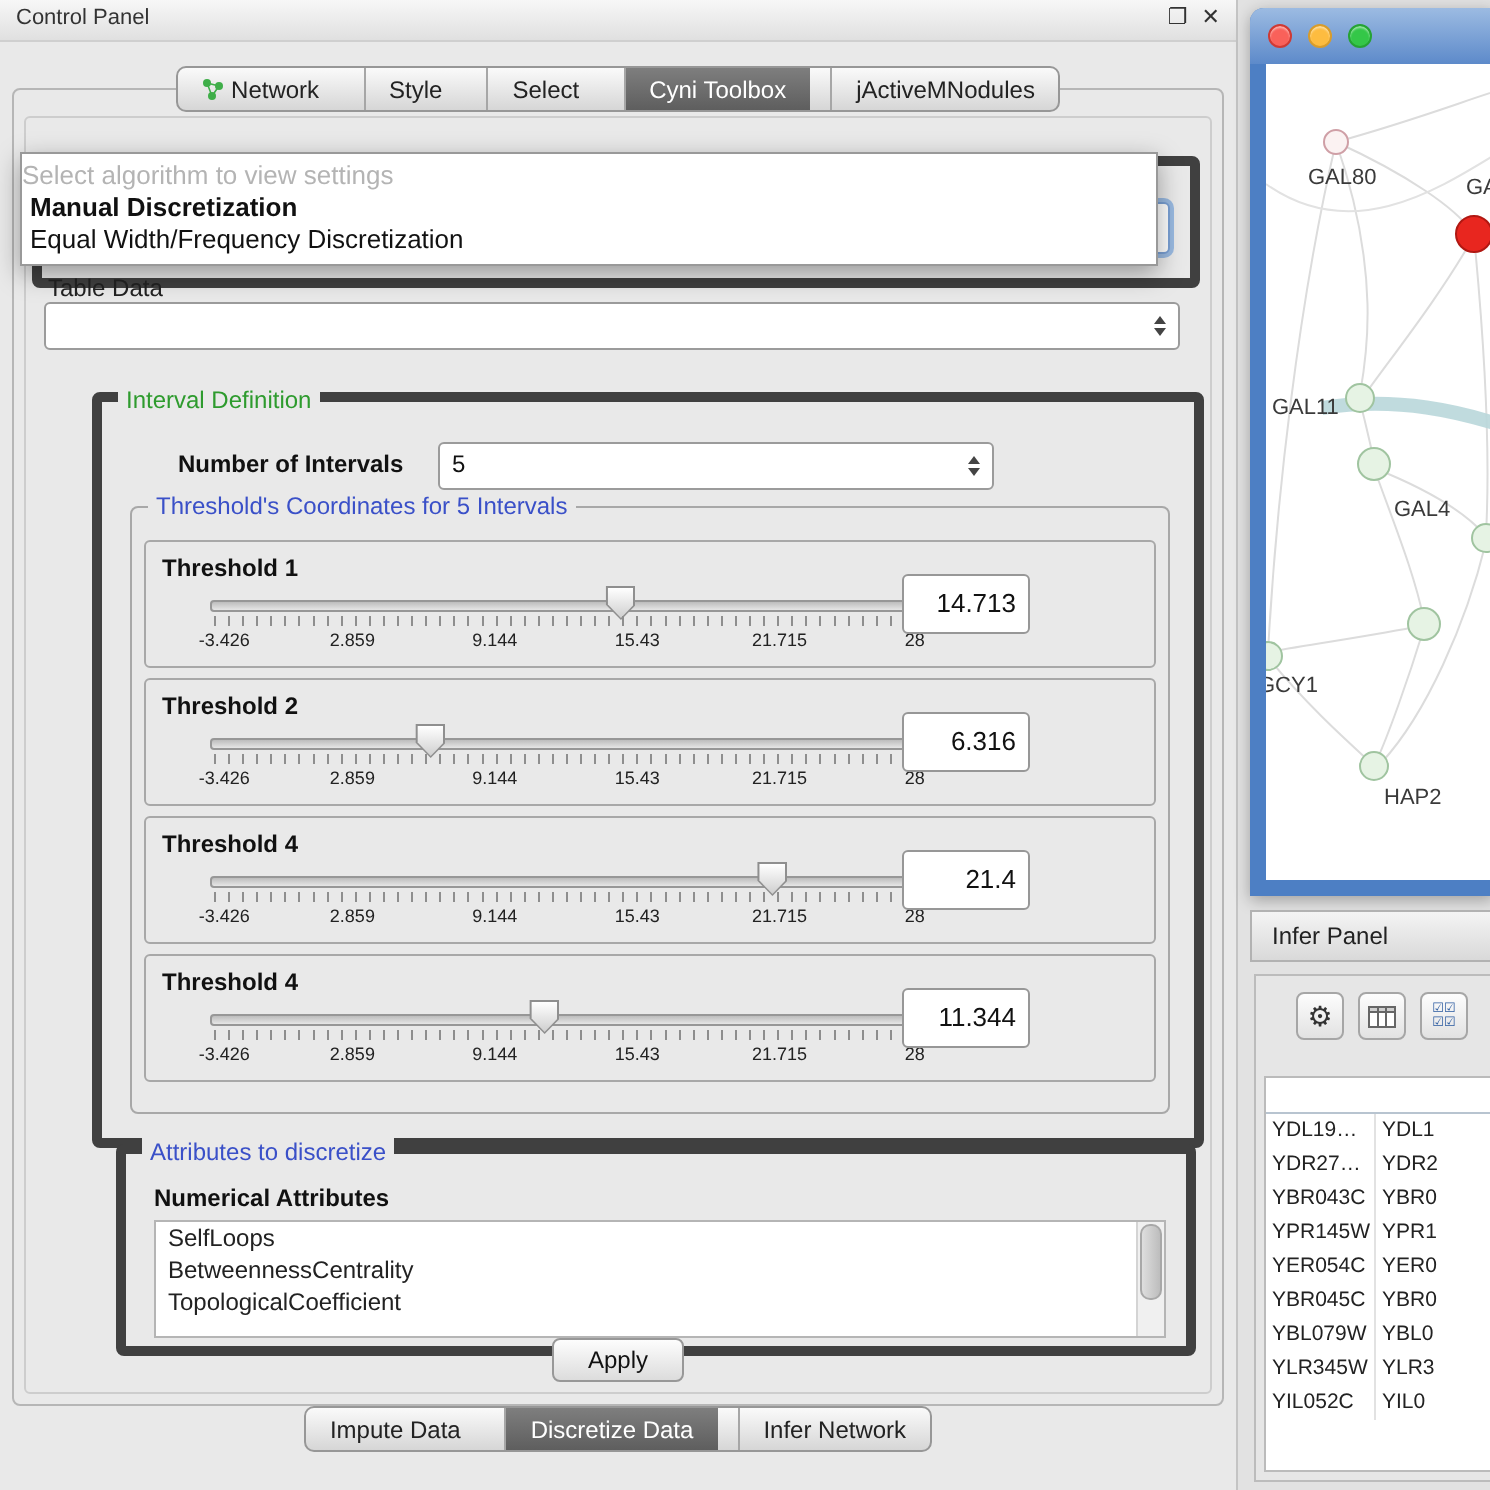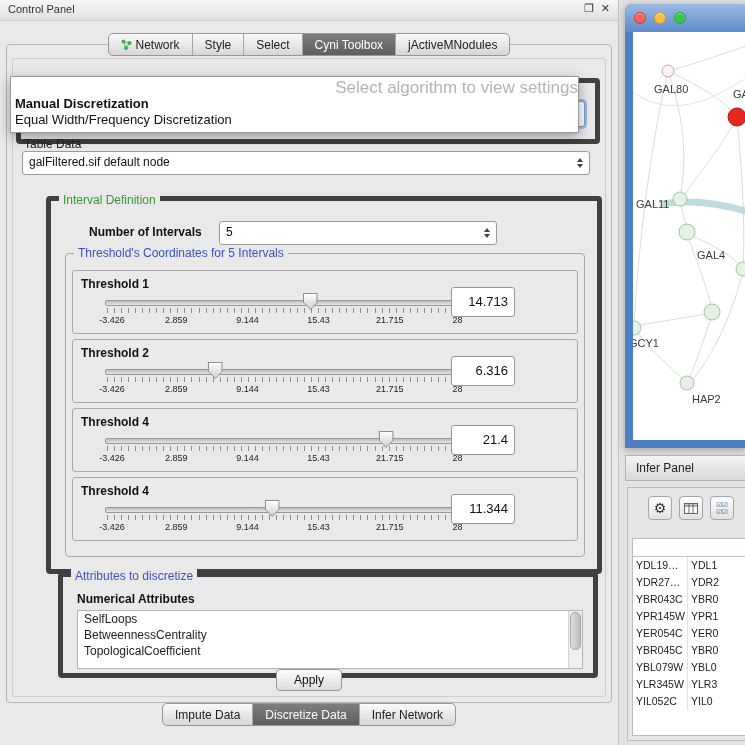--- a/index.html
+++ b/index.html
@@ -14,21 +14,21 @@
 
   .frame{position:absolute;left:6px;right:6px;top:44px;bottom:42px;border:1px solid #b6b6b6;border-radius:4px;}
   .inner-frame{position:absolute;left:12px;right:12px;top:58px;bottom:48px;border:1px solid #cdcdcd;border-radius:3px;}
 
   
   .tabbar{position:absolute;left:0;right:0;text-align:center;}
   .tabbar.top{top:33px;}
   .tabbar.bottom{top:703px;}
   .tabs{display:inline-flex;border:1px solid #979797;border-radius:5px;overflow:hidden;background:linear-gradient(#fafafa,#d6d6d6);}
   .tab{display:flex;align-items:center;gap:4px;padding:0 12px;height:21px;font-size:12px;color:#222;cursor:default;}
-  .tab + .tab{border-left:1px solid #a6a6a6;}
+  .tab + .tab{border-left:1px solid #a6a6a6;margin-left:10px;}
   .tab.selected{background:linear-gradient(#7e7e7e,#5e5e5e);color:#fff;}
   .tab-icon{display:inline-flex;}
 
   
   .group{position:absolute;border:5px solid #404040;border-radius:4px;}
   .gtitle{position:absolute;top:-8px;left:8px;background:#e9e9e9;padding:0 4px;font-size:12px;white-space:nowrap;}
   .gtitle.green{color:#2e9b2e;}
   .gtitle.blue{color:#3a50c8;}
   .gtitle.dark{color:#222;}
 
@@ -37,21 +37,21 @@
   .combo-text{display:block;padding-left:6px;font-size:12px;line-height:20px;white-space:nowrap;overflow:hidden;color:#111;}
   .combo .stepper{position:absolute;right:6px;top:50%;transform:translateY(-50%);display:flex;flex-direction:column;gap:2px;}
   .stepper i{display:block;width:0;height:0;border-left:3.5px solid transparent;border-right:3.5px solid transparent;}
   .stepper .up{border-bottom:4px solid #444;}
   .stepper .dn{border-top:4px solid #444;}
   .alg-combo{left:8px;right:10px;top:18px;height:24px;border-color:#7aa0d4;box-shadow:0 0 0 2px rgba(110,160,220,0.65);}
 
   
   .overlay{position:absolute;left:10px;top:76px;width:567px;z-index:60;background:#fff;border:1px solid #999;
            box-shadow:0 4px 12px rgba(0,0,0,0.35);padding:2px 0 4px 0;}
-  .dd-header{text-align:right;color:#b4b4b4;font-size:17px;line-height:17px;}
+  .dd-header{text-align:left;color:#b4b4b4;font-size:13px;line-height:17px;}
   .dd-option{font-size:13px;line-height:16px;padding:0 4px;color:#111;cursor:default;}
   .dd-option.bold{font-weight:bold;}
 
   .td-label{position:absolute;left:24px;top:137px;font-size:12px;color:#222;}
   .td-combo{left:22px;width:566px;top:151px;height:22px;}
 
   .int-group{left:46px;width:546px;top:196px;height:368px;}
   .ni-label{position:absolute;left:38px;top:24px;font-size:12px;font-weight:bold;color:#111;}
   .ni-combo{left:168px;top:20px;width:276px;height:22px;}
   .thr-group{position:absolute;left:14px;top:52px;width:518px;height:302px;border:1px solid #a8a8a8;border-radius:4px;}
@@ -183,21 +183,20 @@
     <div>
 
         <div class="dd-option bold">Manual Discretization</div>
 
         <div class="dd-option">Equal Width/Frequency Discretization</div>
       </div>
   </div>
 
   <div class="td-label">Table Data</div>
   <div class="combo td-combo">
-    <span class="combo-text">galFiltered.sif default node</span>
     <span class="stepper">
         <i class="up"></i>
         <i class="dn"></i>
       </span>
   </div>
 
   <div class="group int-group">
     <span class="gtitle green">Interval Definition</span>
 
     <div class="ni-label">Number of Intervals</div>

